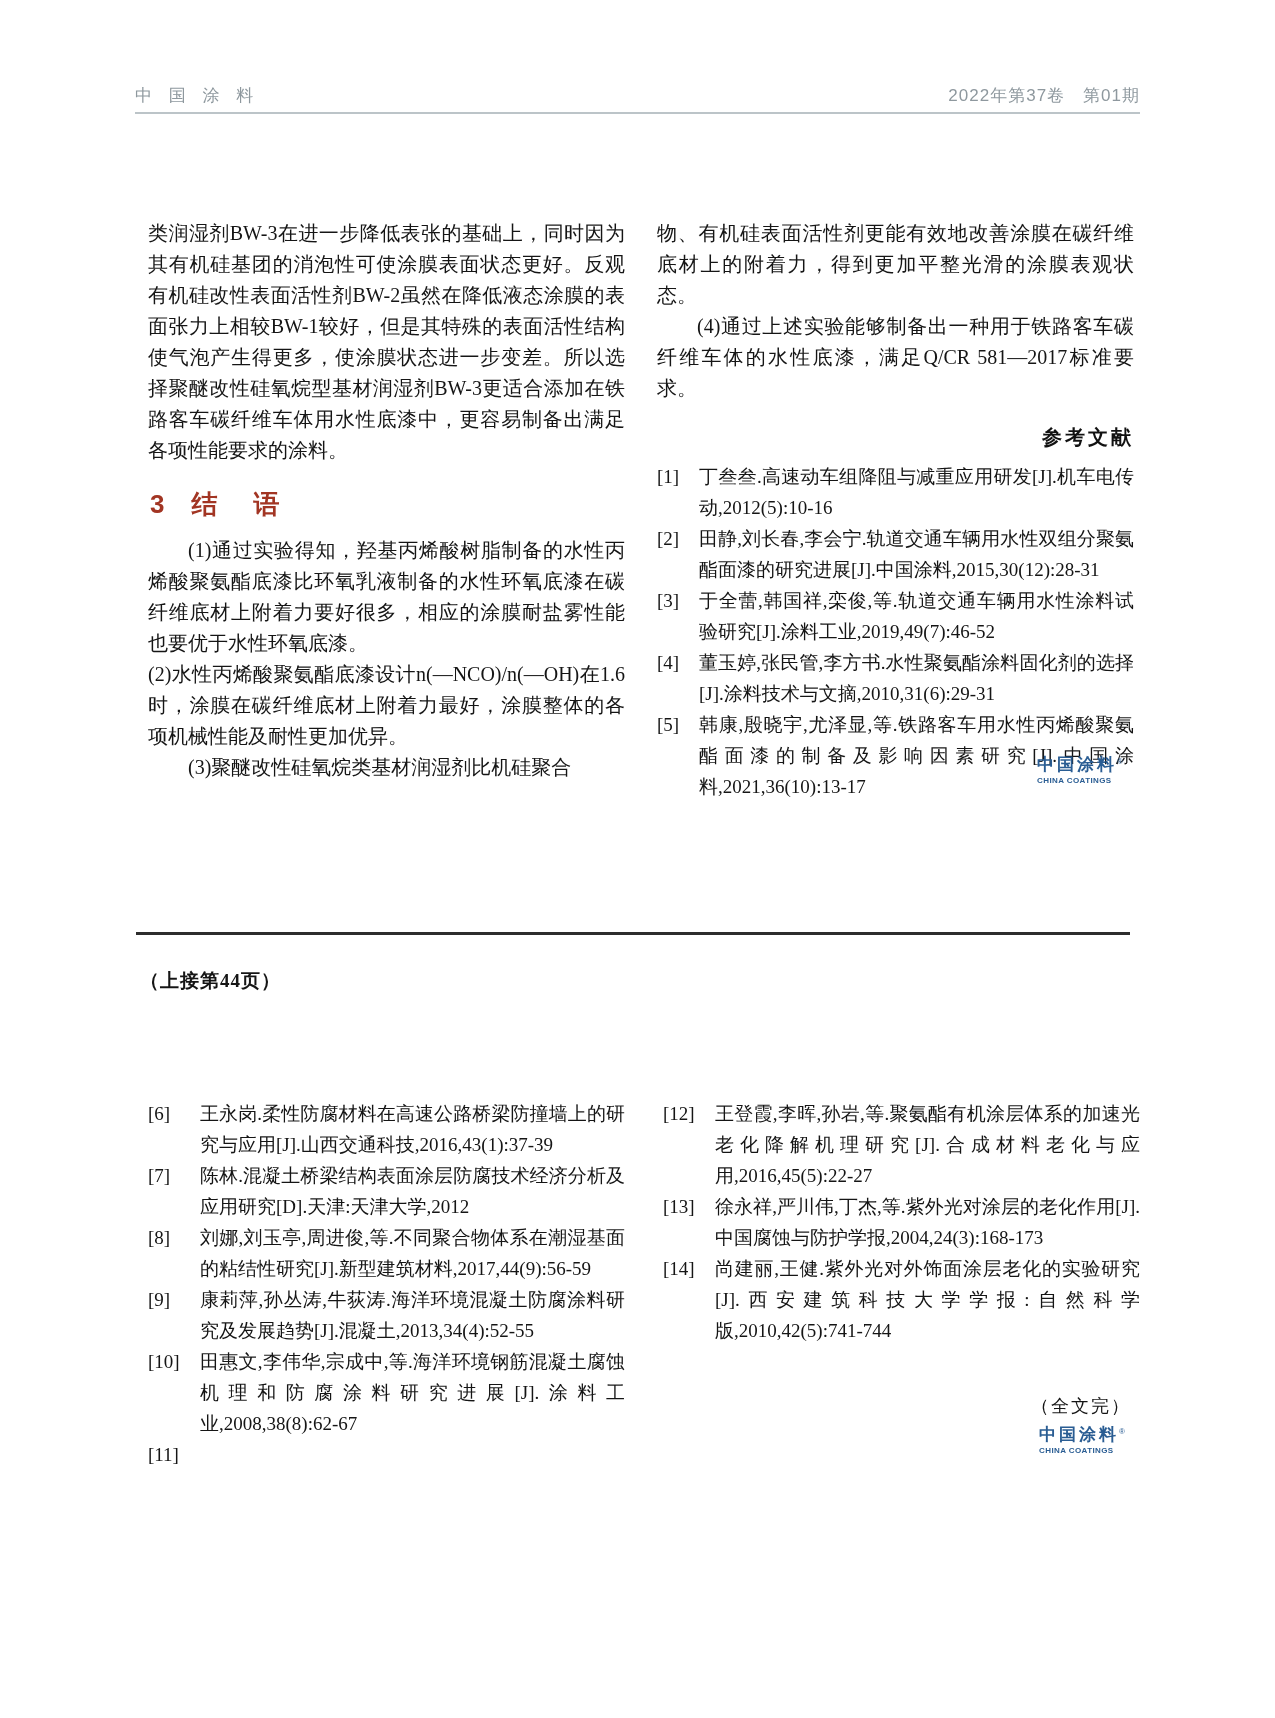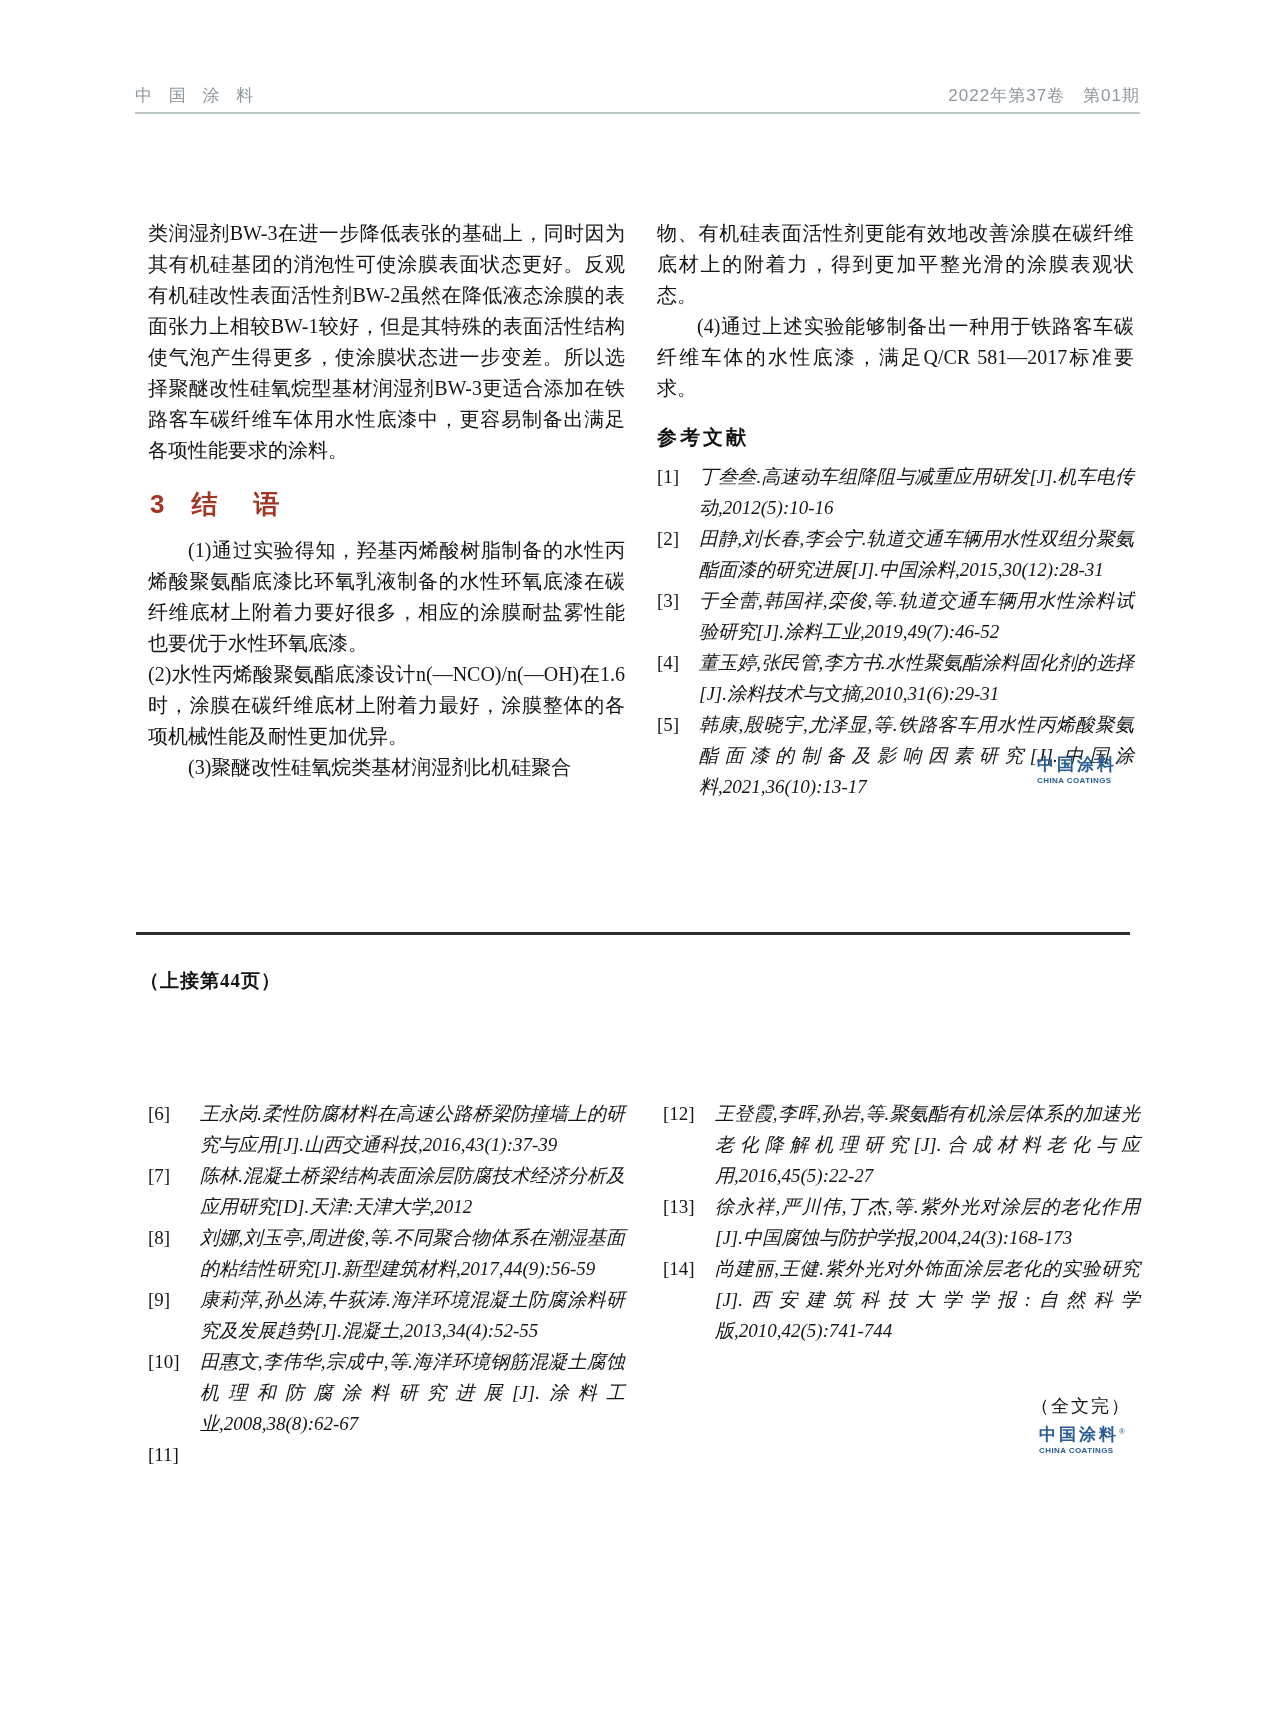--- a/index.html
+++ b/index.html
@@ -22,26 +22,26 @@
   .main-cols { position:absolute; left:148px; top:218px; width:992px; display:flex; gap:32px; }
   .col { width:477px; }
   .body-par { font-size:20px; line-height:31px; text-align:justify; }
   .indent { text-indent:2em; }
   .section-heading {
     display:flex; align-items:baseline; gap:22px; margin:21px 0 13px 2px;
     color:#a23523; font-family:"Liberation Sans","DejaVu Sans",sans-serif;
     font-weight:bold; font-size:26px; letter-spacing:5px;
   }
   .ref-heading {
-    text-align:left; font-weight:bold; font-size:20px; margin:20px 0 10px;
+    text-align:right; font-weight:bold; font-size:20px; margin:20px 0 10px;
     letter-spacing:3px; font-family:"Liberation Sans","DejaVu Sans",sans-serif; color:#111;
   }
   .ref { display:flex; font-size:19px; line-height:31px; }
   .ref-label { flex:0 0 42px; }
-  .ref-text { flex:1; text-align:justify;font-style:italic; }
+  .ref-text { flex:1; text-align:justify; }
   .bottom-cols .ref-label { flex:0 0 52px; }
 
   
   .logo { position:absolute; text-align:left; color:#2a5d93; font-family:"Liberation Sans","DejaVu Sans",sans-serif; line-height:1.1; }
   .logo-top { right:152px; top:756px; }
   .logo-bottom { right:150px; top:1426px; }
   .logo-zh { font-size:17px; font-weight:bold; letter-spacing:3px; }
   .logo-reg { font-size:8px; vertical-align:super; letter-spacing:0; }
   .logo-en { font-size:8px; font-weight:bold; letter-spacing:0.4px; margin-top:2px; }
 

